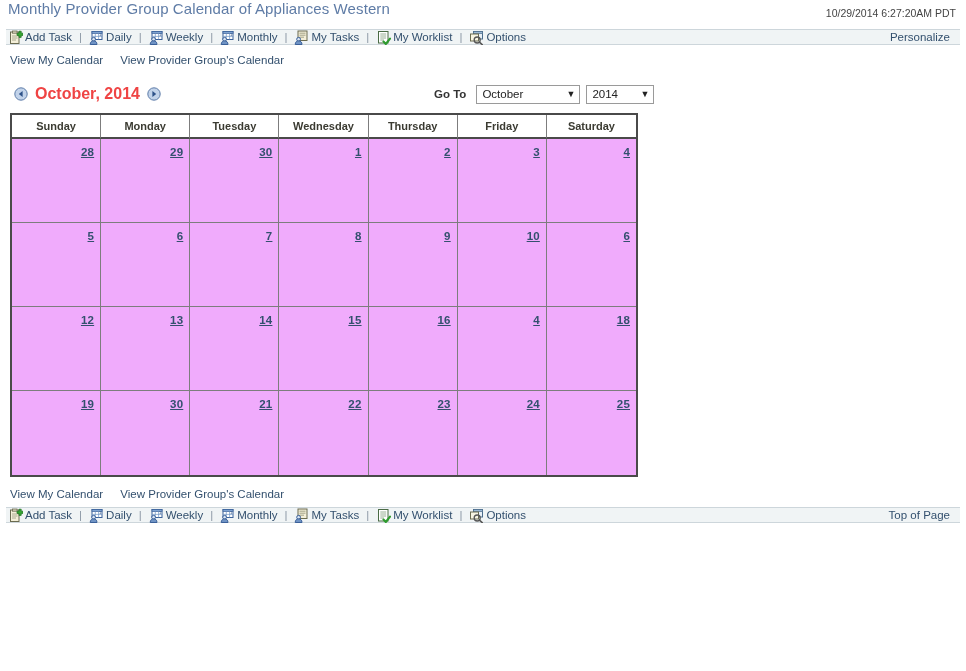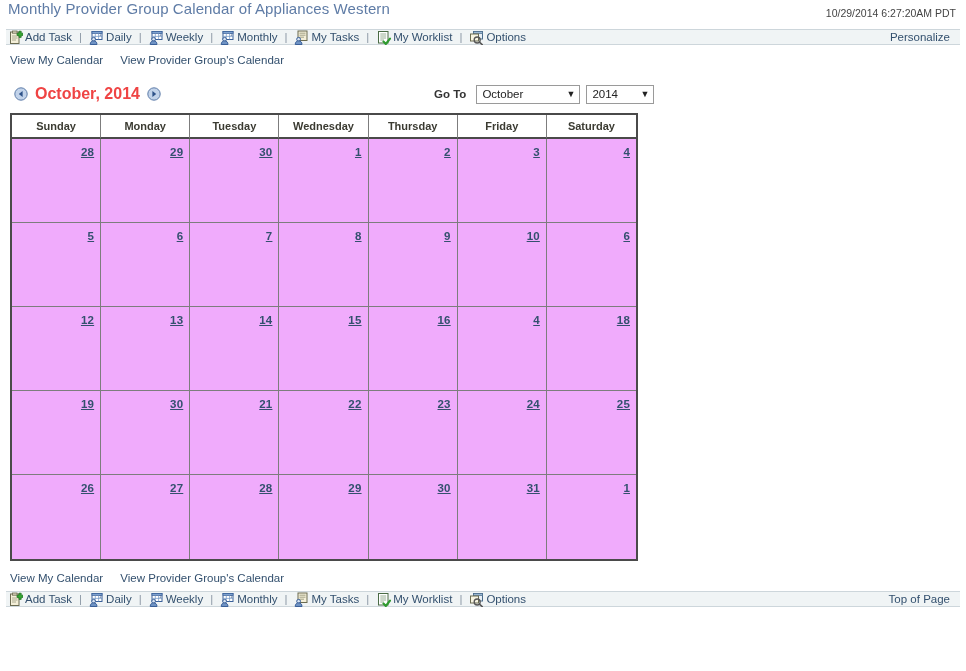--- a/index.html
+++ b/index.html
@@ -377,29 +377,20 @@
         </tr>
         <tr>
           <td class="weekend"><span class="daynum">19</span></td>
           <td><span class="daynum">30</span></td>
           <td><span class="daynum">21</span></td>
           <td><span class="daynum">22</span></td>
           <td><span class="daynum">23</span></td>
           <td><span class="daynum">24</span></td>
           <td class="weekend"><span class="daynum">25</span></td>
         </tr>
-        <tr>
-          <td class="weekend"><span class="daynum">26</span></td>
-          <td><span class="daynum">27</span></td>
-          <td><span class="daynum">28</span></td>
-          <td class="today"><span class="daynum">29</span></td>
-          <td><span class="daynum">30</span></td>
-          <td><span class="daynum">31</span></td>
-          <td class="other"><span class="daynum">1</span></td>
-        </tr>
       </tbody>
   </table>
 </div>
 
 <div class="link-row bottom">
   <a>View My Calendar</a>
   <a>View Provider Group's Calendar</a>
 </div>
 
 <div class="toolbar bottom">

